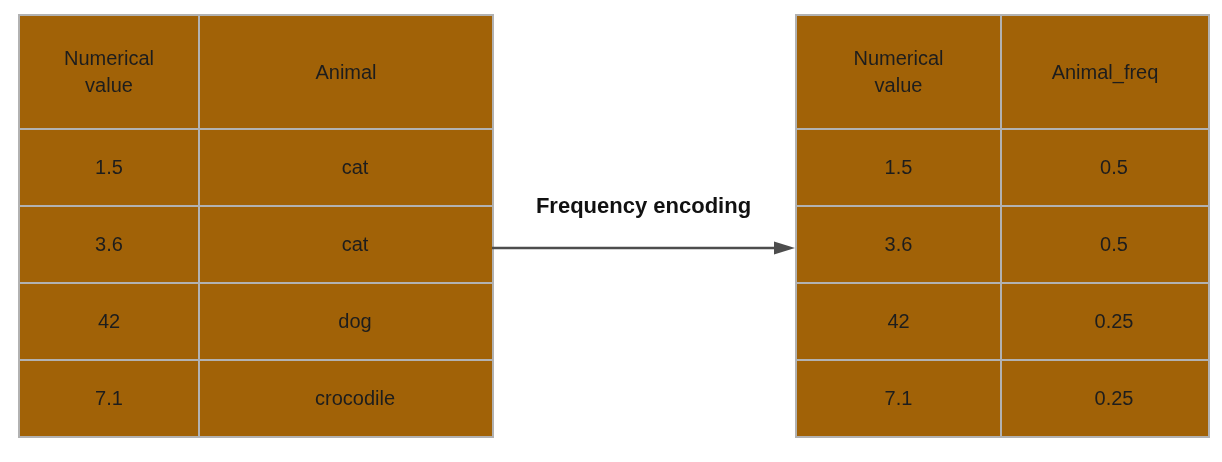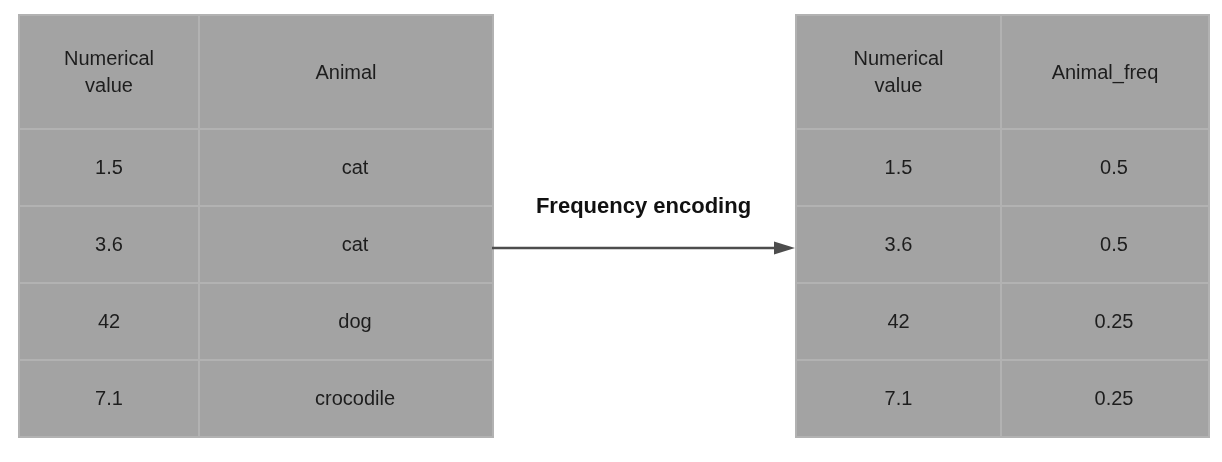--- a/index.html
+++ b/index.html
@@ -14,21 +14,21 @@
     height: 462px;
     background: #ffffff;
     overflow: hidden;
   }
 
   
   table.tbl {
     position: absolute;
     border-collapse: collapse;
     table-layout: fixed;
-    background: #a3a3a3;
+    background: #a16207;
   }
   table.tbl th,
   table.tbl td {
     border: 2px solid #b2b2b2;
     font-size: 20px;
     font-weight: 400;
     color: #1d1d1d;
     vertical-align: middle;
     overflow: hidden;
   }

